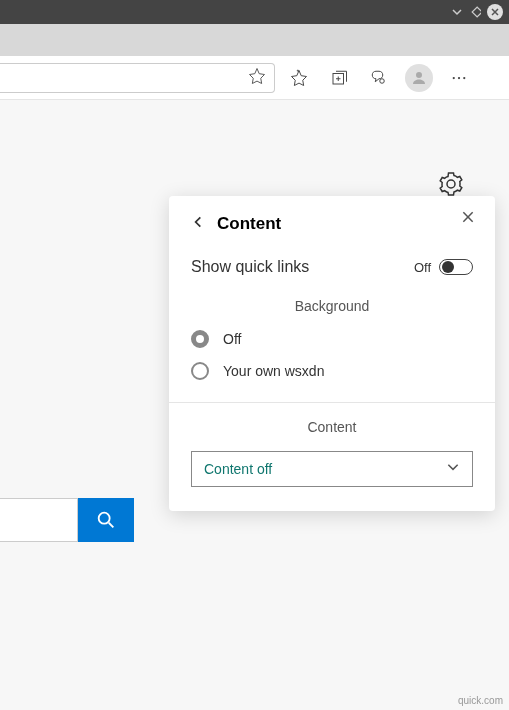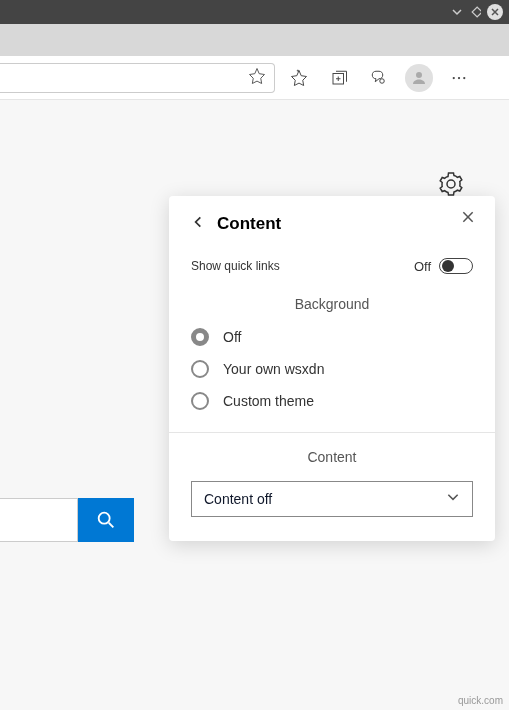--- a/index.html
+++ b/index.html
@@ -25,38 +25,38 @@
     .search-input { width: 78px; height: 44px; background: #fff; border: 1px solid #ccc; border-left: none; }
     .search-btn { width: 56px; height: 44px; background: #0078d4; display: flex; align-items: center; justify-content: center; cursor: pointer; }
 
     .panel { position: absolute; top: 96px; right: 14px; width: 326px; background: #fff; box-shadow: 0 4px 20px rgba(0,0,0,0.15); border-radius: 4px; padding: 18px 22px 24px 22px; }
     .panel-header { display: flex; align-items: center; margin-bottom: 24px; position: relative; }
     .panel-back { width: 18px; cursor: pointer; }
     .panel-title { font-size: 17px; font-weight: 600; margin-left: 8px; }
     .panel-close { position: absolute; right: -2px; top: -4px; cursor: pointer; }
 
     .row-toggle { display: flex; align-items: center; justify-content: space-between; margin-bottom: 22px; }
-    .row-toggle-label { font-size: 12px; color: #333; }
+    .row-toggle-label { font-size: 16px; color: #333; }
     .toggle-wrap { display: flex; align-items: center; gap: 8px; }
     .toggle-text { font-size: 13px; color: #333; }
     .toggle { width: 34px; height: 16px; border-radius: 8px; border: 1px solid #444; position: relative; cursor: pointer; background: #fff; }
     .toggle-knob { width: 12px; height: 12px; border-radius: 50%; background: #333; position: absolute; top: 1px; left: 2px; }
 
     .section-label { font-size: 14px; color: #555; margin-bottom: 16px; text-align: center; }
 
     .radio-group { margin-bottom: 22px; }
     .radio-row { display: flex; align-items: center; gap: 14px; margin-bottom: 14px; cursor: pointer; }
     .radio { width: 18px; height: 18px; border-radius: 50%; border: 2px solid #888; flex-shrink: 0; }
     .radio.selected { border: 5px solid #888; }
     .radio-label { font-size: 14px; color: #333; }
 
     .divider { height: 1px; background: #e5e5e5; margin: 0 -22px 16px -22px; }
 
     .select-box { width: 100%; height: 36px; border: 1px solid #888; display: flex; align-items: center; justify-content: space-between; padding: 0 12px; cursor: pointer; margin-top: 10px; }
-    .select-value { font-size: 14px; color: #0f172a; }
+    .select-value { font-size: 14px; color: #0f766e; }
 
     .watermark { position: absolute; bottom: 4px; right: 6px; font-size: 10px; color: #999; }
   </style>
 </head>
 <body>
 
 <div class="titlebar">
   <span>
     <svg width="12" height="12" viewBox="0 0 12 12">
         <path d="M2 4l4 4 4-4" stroke="#ccc" stroke-width="1.5" fill="none"></path>
@@ -169,24 +169,20 @@
 
     <div class="radio-group">
       <div class="radio-row">
         <div class="radio selected"></div>
         <span class="radio-label">Off</span>
       </div>
       <div class="radio-row">
         <div class="radio"></div>
         <span class="radio-label">Your own wsxdn</span>
       </div>
-      <div class="radio-row">
-        <div class="radio"></div>
-        <span class="radio-label">Custom theme</span>
-      </div>
     </div>
 
     <div class="divider"></div>
 
     <div class="section-label">Content</div>
 
     <div class="select-box">
       <span class="select-value">Content off</span>
       <span>
         <svg width="14" height="14" viewBox="0 0 12 12">

